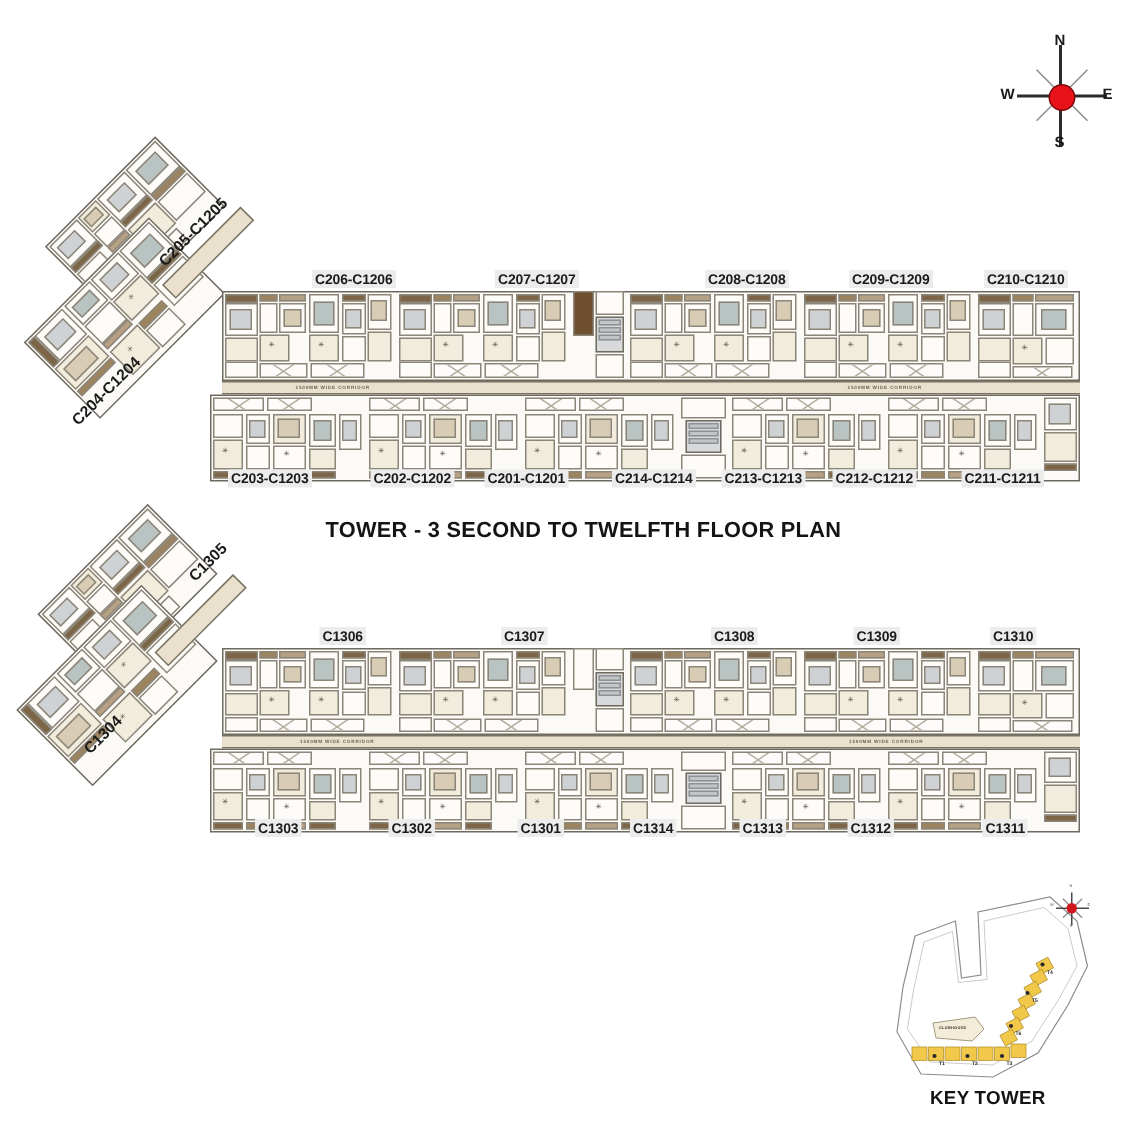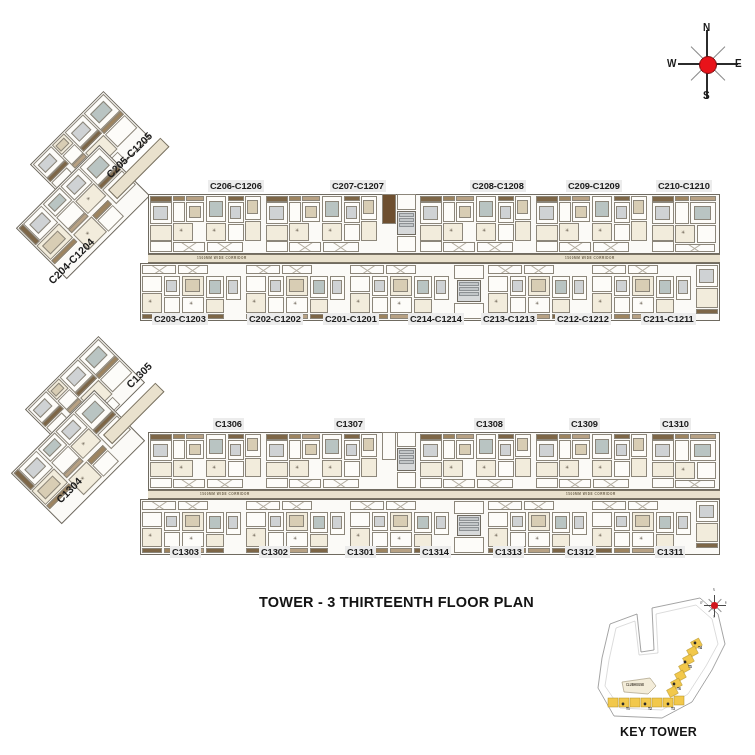--- a/index.html
+++ b/index.html
@@ -437,20 +437,21 @@
     </div>
 
     <div class="unitlabel" style="left:152px;top:203px;">C203-C1203</div>
     <div class="unitlabel" style="left:247px;top:203px;">C202-C1202</div>
     <div class="unitlabel" style="left:323px;top:203px;">C201-C1201</div>
     <div class="unitlabel" style="left:408px;top:203px;">C214-C1214</div>
     <div class="unitlabel" style="left:481px;top:203px;">C213-C1213</div>
     <div class="unitlabel" style="left:555px;top:203px;">C212-C1212</div>
     <div class="unitlabel" style="left:641px;top:203px;">C211-C1211</div>
 
+    <div class="title" style="left:217px;top:236px;">TOWER - 3  SECOND TO TWELFTH FLOOR PLAN</div>
   </div>
 
   <div class="plan" style="left:0px;top:355px;width:755px;height:260px;">
 
     <div class="wing" style="left:25px;top:8px;width:150px;height:160px;">
 
       <div style="position:absolute;left:8px;top:0px;width:104px;height:66px;transform:rotate(-45deg);transform-origin:50% 50%;">
         <div class="slab" style="left:0;top:0;width:104px;height:66px;"></div>
         <div class="room white" style="left:2px;top:2px;width:26px;height:20px;"></div>
         <div class="room grey" style="left:5px;top:6px;width:17px;height:11px;"></div>
@@ -801,21 +802,20 @@
     </div>
 
     <div class="unitlabel" style="left:170px;top:191px;">C1303</div>
     <div class="unitlabel" style="left:259px;top:191px;">C1302</div>
     <div class="unitlabel" style="left:345px;top:191px;">C1301</div>
     <div class="unitlabel" style="left:420px;top:191px;">C1314</div>
     <div class="unitlabel" style="left:493px;top:191px;">C1313</div>
     <div class="unitlabel" style="left:565px;top:191px;">C1312</div>
     <div class="unitlabel" style="left:655px;top:191px;">C1311</div>
 
-    <div class="title" style="left:259px;top:239px;">TOWER - 3  THIRTEENTH  FLOOR PLAN</div>
   </div>
 
   <div class="keyplan" style="left:592px;top:592px;width:163px;height:163px;">
 
     <svg class="kp-site" width="163" height="140" viewBox="0 0 163 140" style="left:0;top:0;">
 
       <path d="M18,32 L45,22 L49,60 L62,58 L60,16 L108,6 L126,22 L133,52
                L120,78 L100,110 L70,126 L22,124 L6,96 L10,66 Z" fill="#ffffff" stroke="#8d8d8d" stroke-width="0.8"></path>
 
       <path d="M24,36 L43,29 L47,63 L66,61 L64,22 L104,13 L120,27 L126,52

